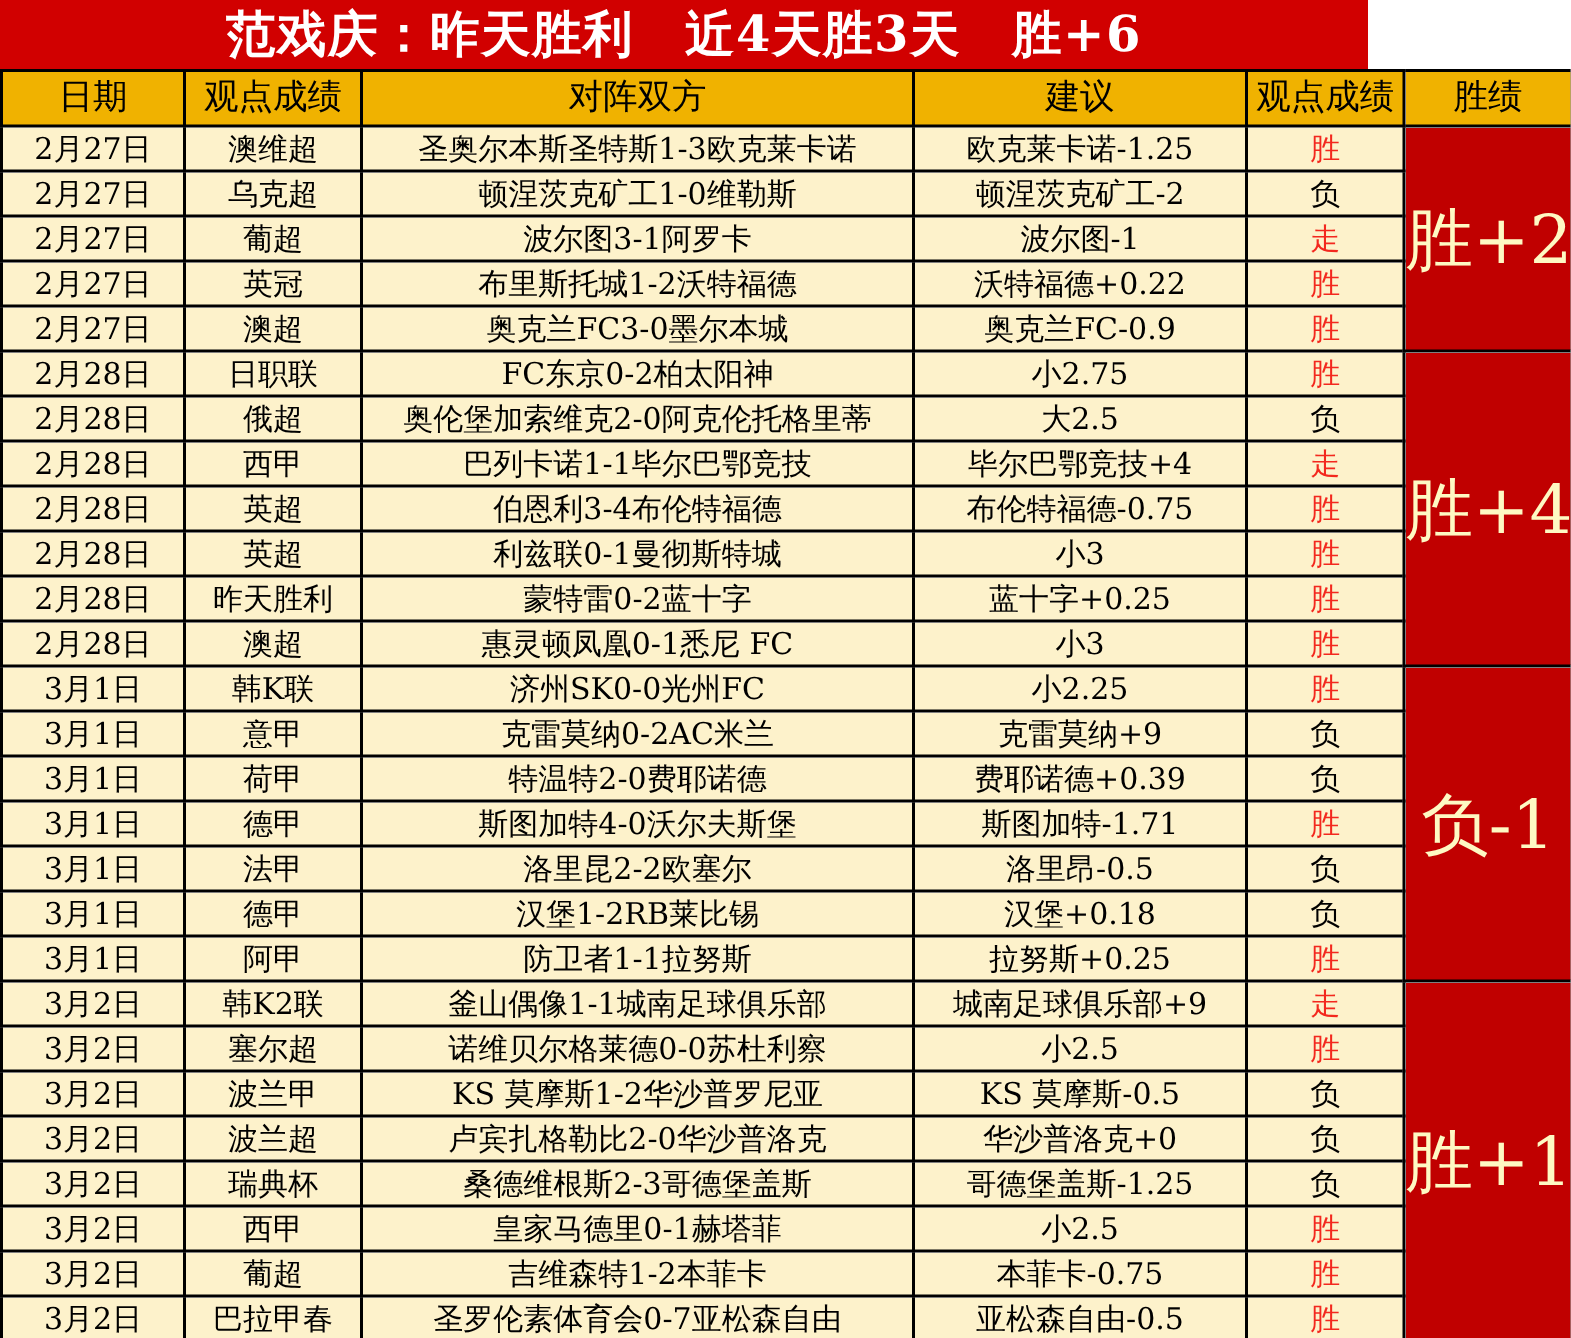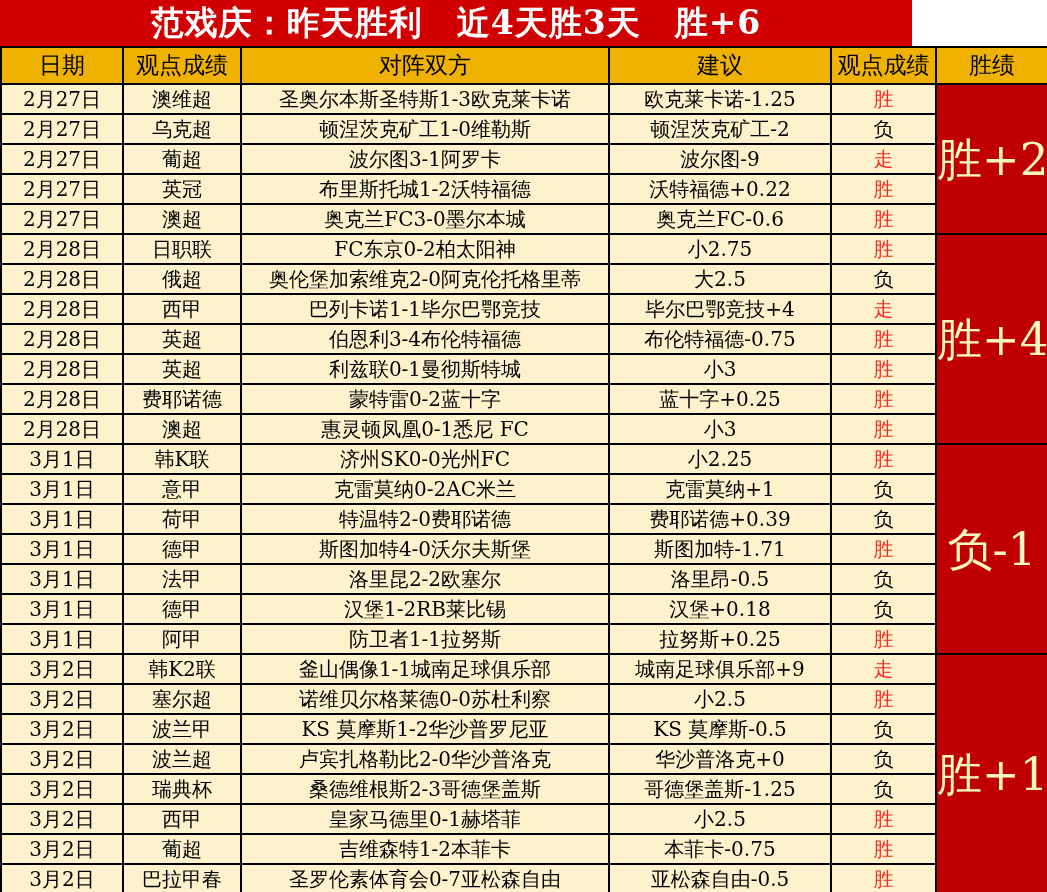--- a/index.html
+++ b/index.html
@@ -97,35 +97,35 @@
         <td class="c-date">2月27日</td>
         <td class="c-league">乌克超</td>
         <td class="c-match">顿涅茨克矿工1-0维勒斯</td>
         <td class="c-advice">顿涅茨克矿工-2</td>
         <td class="c-result res-loss">负</td>
       </tr>
       <tr>
         <td class="c-date">2月27日</td>
         <td class="c-league">葡超</td>
         <td class="c-match">波尔图3-1阿罗卡</td>
-        <td class="c-advice">波尔图-9</td>
+        <td class="c-advice">波尔图-1</td>
         <td class="c-result res-win">走</td>
       </tr>
       <tr>
         <td class="c-date">2月27日</td>
         <td class="c-league">英冠</td>
         <td class="c-match">布里斯托城1-2沃特福德</td>
         <td class="c-advice">沃特福德+0.22</td>
         <td class="c-result res-win">胜</td>
       </tr>
       <tr>
         <td class="c-date">2月27日</td>
         <td class="c-league">澳超</td>
         <td class="c-match">奥克兰FC3-0墨尔本城</td>
-        <td class="c-advice">奥克兰FC-0.6</td>
+        <td class="c-advice">奥克兰FC-0.9</td>
         <td class="c-result res-win">胜</td>
       </tr>
       <tr>
         <td class="c-date">2月28日</td>
         <td class="c-league">日职联</td>
         <td class="c-match">FC东京0-2柏太阳神</td>
         <td class="c-advice">小2.75</td>
         <td class="c-result res-win">胜</td>
         <td rowspan="7" class="c-grade">胜+4</td>
       </tr>
@@ -152,21 +152,21 @@
       </tr>
       <tr>
         <td class="c-date">2月28日</td>
         <td class="c-league">英超</td>
         <td class="c-match">利兹联0-1曼彻斯特城</td>
         <td class="c-advice">小3</td>
         <td class="c-result res-win">胜</td>
       </tr>
       <tr>
         <td class="c-date">2月28日</td>
-        <td class="c-league">费耶诺德</td>
+        <td class="c-league">昨天胜利</td>
         <td class="c-match">蒙特雷0-2蓝十字</td>
         <td class="c-advice">蓝十字+0.25</td>
         <td class="c-result res-win">胜</td>
       </tr>
       <tr>
         <td class="c-date">2月28日</td>
         <td class="c-league">澳超</td>
         <td class="c-match">惠灵顿凤凰0-1悉尼 FC</td>
         <td class="c-advice">小3</td>
         <td class="c-result res-win">胜</td>
@@ -176,21 +176,21 @@
         <td class="c-league">韩K联</td>
         <td class="c-match">济州SK0-0光州FC</td>
         <td class="c-advice">小2.25</td>
         <td class="c-result res-win">胜</td>
         <td rowspan="7" class="c-grade">负-1</td>
       </tr>
       <tr>
         <td class="c-date">3月1日</td>
         <td class="c-league">意甲</td>
         <td class="c-match">克雷莫纳0-2AC米兰</td>
-        <td class="c-advice">克雷莫纳+1</td>
+        <td class="c-advice">克雷莫纳+9</td>
         <td class="c-result res-loss">负</td>
       </tr>
       <tr>
         <td class="c-date">3月1日</td>
         <td class="c-league">荷甲</td>
         <td class="c-match">特温特2-0费耶诺德</td>
         <td class="c-advice">费耶诺德+0.39</td>
         <td class="c-result res-loss">负</td>
       </tr>
       <tr>

